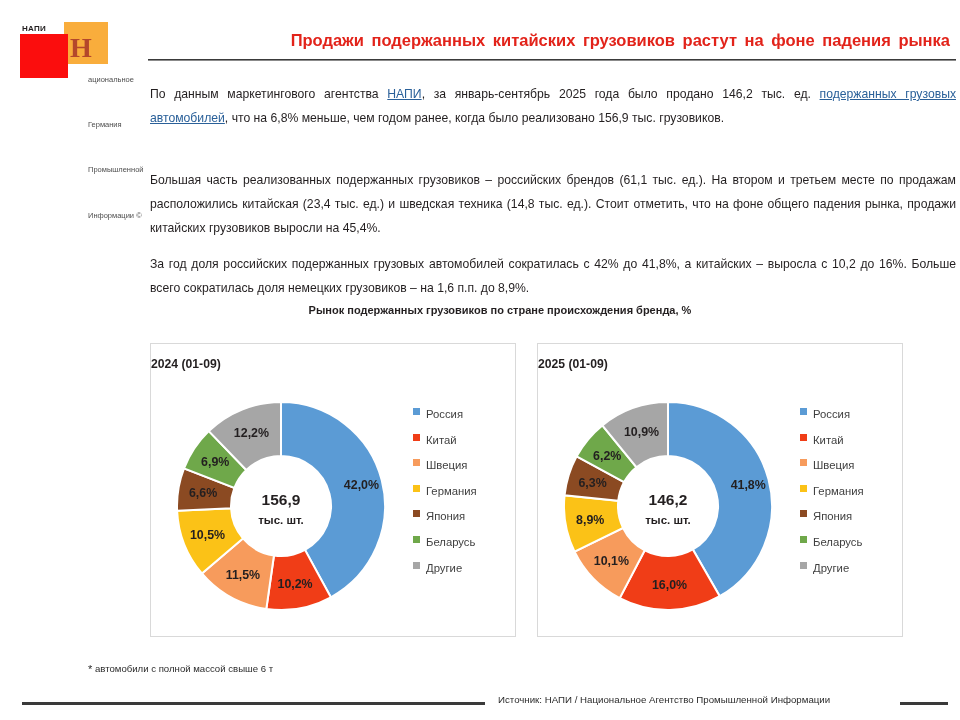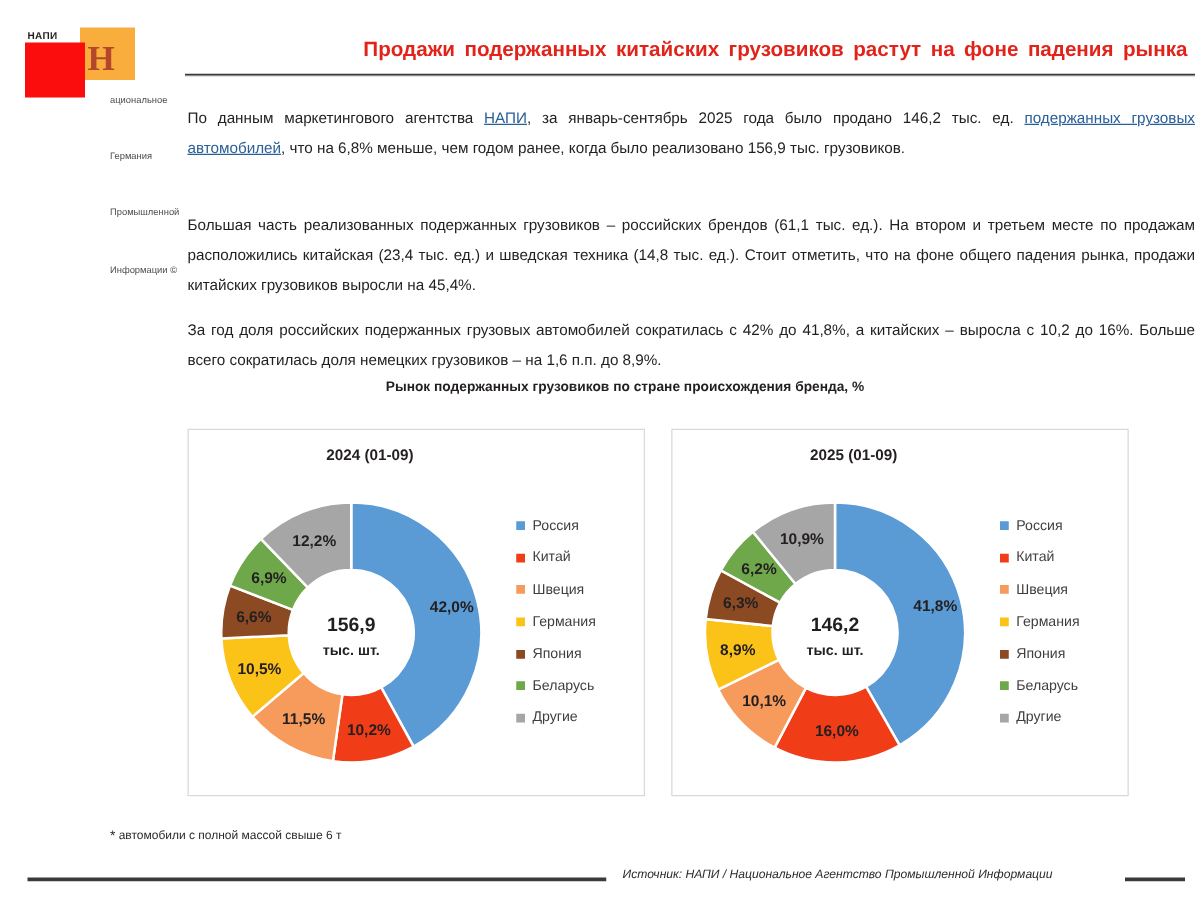--- a/index.html
+++ b/index.html
@@ -49,43 +49,43 @@
     position:absolute;top:343px;height:294px;
     background:#ffffff;border:1px solid #d9d9d9;
     box-sizing:border-box;
   }
   #panel-2024{left:150px;width:366px;}
   #panel-2025{left:537px;width:366px;text-decoration:underline;}
   .panel-title{
     position:absolute;left:0;top:13px;width:100%;
     text-align:center;font-size:12.2px;font-weight:bold;color:#231f20;
   }
-  .panel-title.offset{text-align:center;padding-right:74px;box-sizing:border-box;}
+  .panel-title.offset{text-align:left;padding-right:74px;box-sizing:border-box;}
   .donut-wrap{position:absolute;left:8px;top:38px;width:252px;height:248px;}
   .donut-wrap svg{display:block;width:252px;height:248px;}
   .slice-label{font-size:12.4px;font-weight:bold;fill:#231f20;font-family:"Liberation Sans","DejaVu Sans",sans-serif;}
   .center-num{font-size:15.5px;font-weight:bold;fill:#231f20;font-family:"Liberation Sans","DejaVu Sans",sans-serif;}
   .center-unit{font-size:11.5px;font-weight:bold;fill:#231f20;font-family:"Liberation Sans","DejaVu Sans",sans-serif;}
   
   .legend{position:absolute;right:10px;top:64px;width:92px;}
-  .legend-row{display:flex;align-items:center;height:25.6px;}
+  .legend-row{display:flex;height:25.6px;}
   .legend-swatch{width:7px;height:7px;margin-right:6px;flex:0 0 auto;}
   .legend-label{font-size:11.3px;color:#3f3f3f;white-space:nowrap;}
   
   #footnote{
     position:absolute;left:88px;top:663px;
     font-size:9.6px;color:#2b2b2b;
   }
   #footnote .star{font-size:11px;vertical-align:-1px;}
   
   #rule-left{position:absolute;left:22px;top:702px;width:463px;height:3px;background:#3a3a3a;}
   #rule-right{position:absolute;left:900px;top:702px;width:48px;height:3px;background:#3a3a3a;}
   #source{
     position:absolute;left:498px;top:694px;
-    font-size:9.7px;font-style:italic;color:#2b2b2b;white-space:nowrap;
+    font-size:9.7px;color:#2b2b2b;white-space:nowrap;
   }
 </style>
 </head>
 <body>
 
 <div id="logo">
   <div class="sq-orange"></div>
   <div class="sq-red"></div>
   <div class="napi">НАПИ</div>
   <div class="bigH">Н</div>

